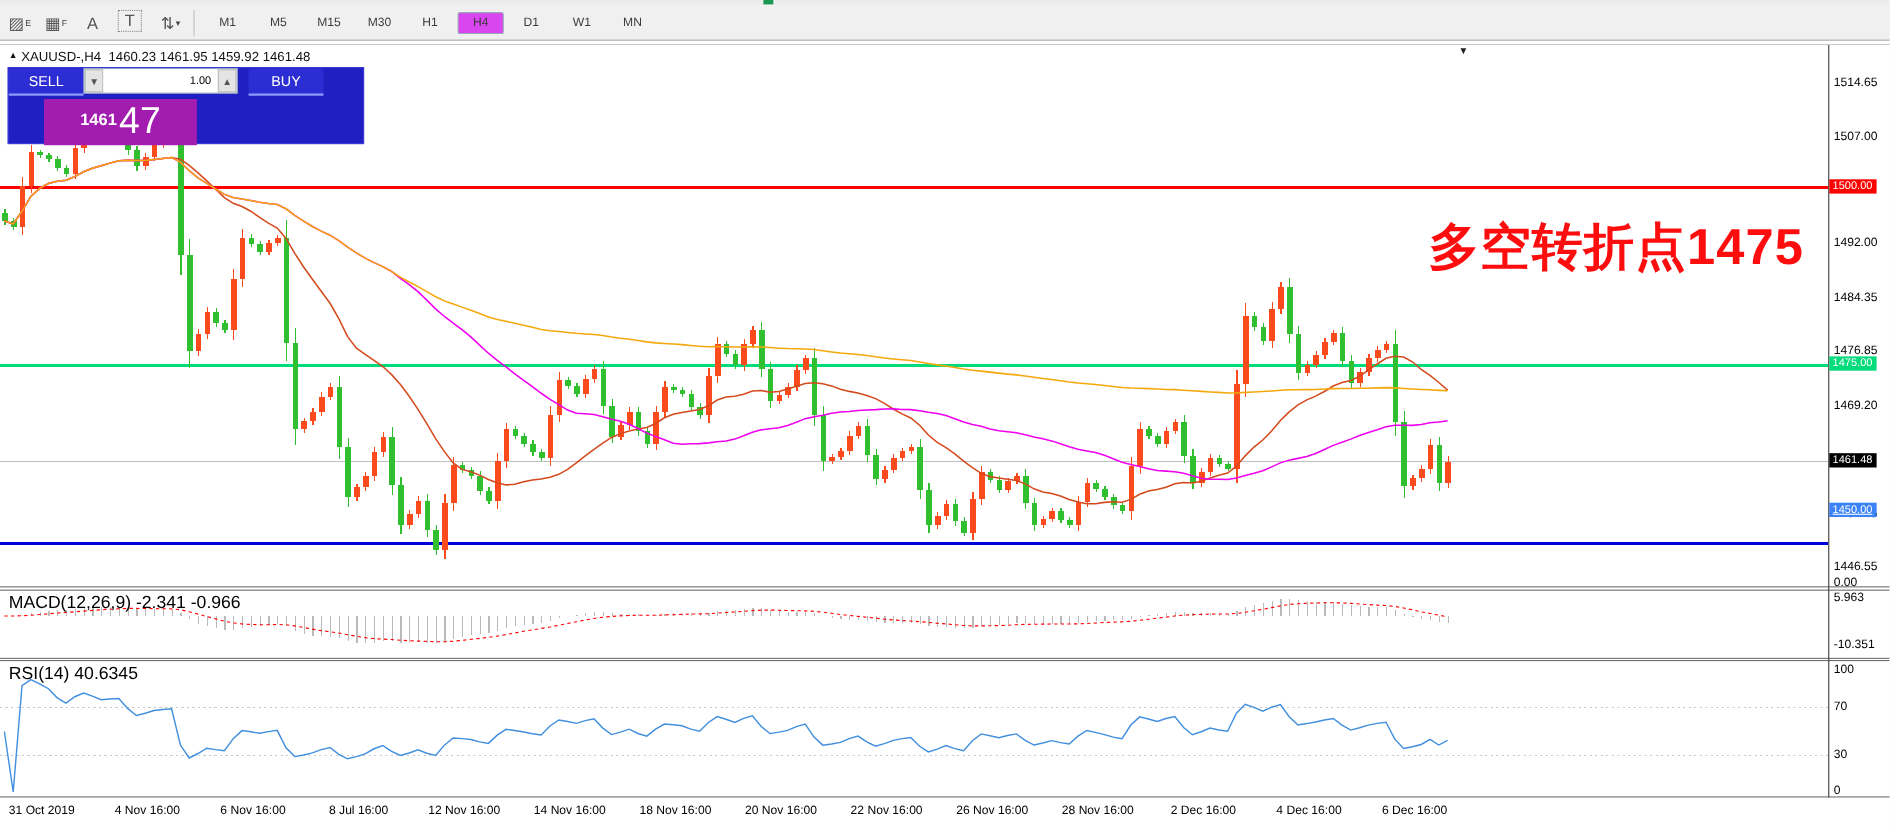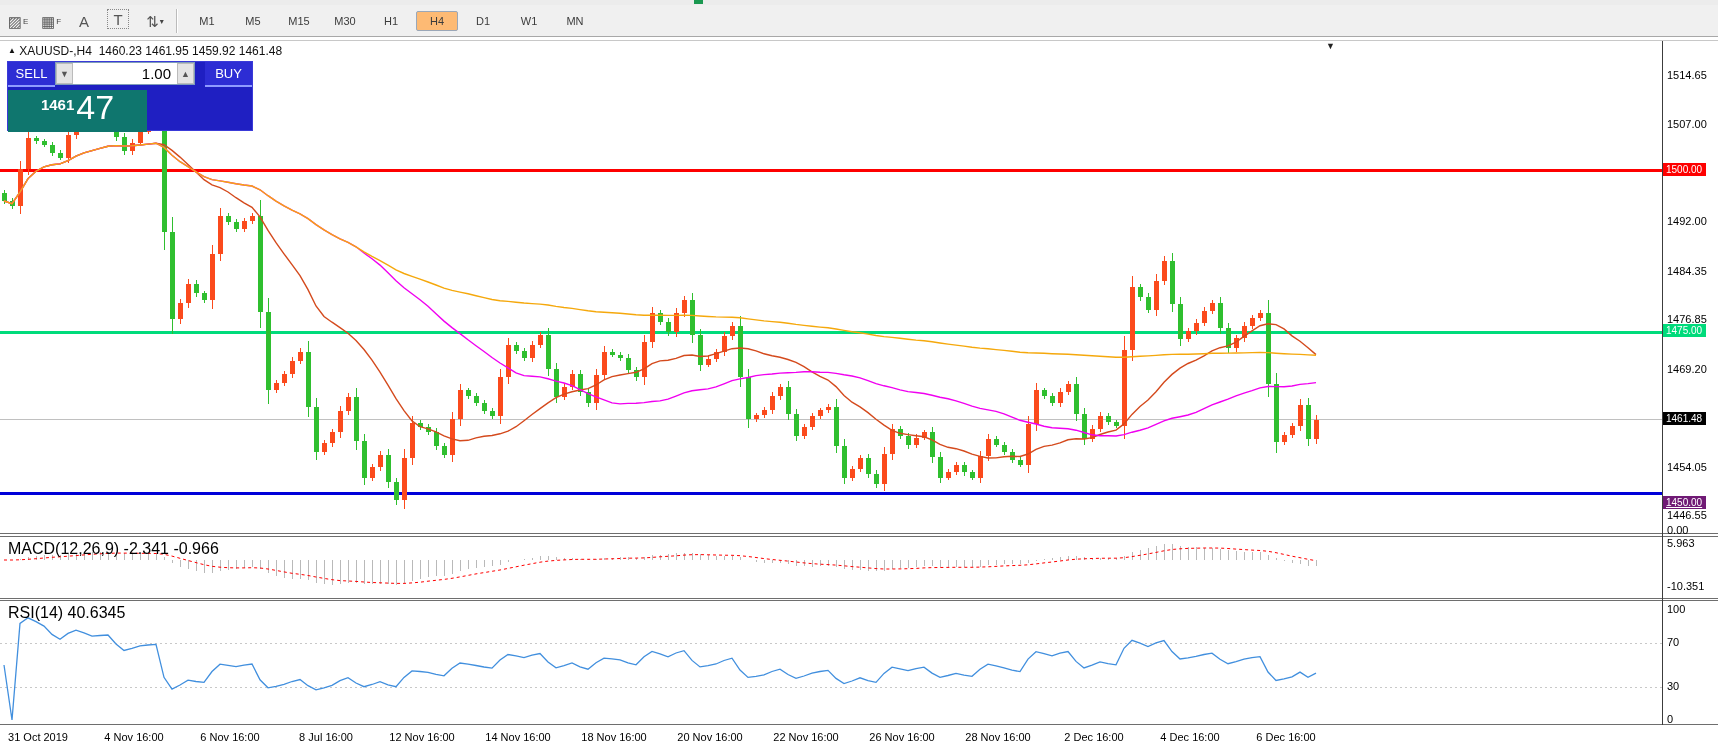--- a/index.html
+++ b/index.html
@@ -13,45 +13,45 @@
   
   #toolbar{position:absolute;left:0;top:5px;width:1718px;height:31px;background:#f0f0f0;
            border-bottom:1px solid #a8a8a8;display:flex;align-items:center;}
   .tb-icon{width:30px;height:24px;margin-left:3px;display:flex;align-items:flex-end;justify-content:center;
            color:#555;font-size:15px;line-height:22px;position:relative;cursor:default;}
   .tb-icon .badge{font-size:8px;color:#444;margin-left:1px;}
   .tb-icon.boxed{border:1px dotted #888;height:18px;width:20px;margin:0 8px;line-height:16px;}
   .tb-sep{width:1px;height:24px;background:#bbb;border-right:1px solid #fff;margin:0 6px;}
   .tf-btn{min-width:30px;padding:3px 5px;text-align:center;font-size:11px;color:#3c3c3c;margin:0 2px;
           border:1px solid transparent;border-radius:2px;}
-  .tf-btn.active{background:#fdba74;border:1px solid #9aa7b8;}
+  .tf-btn.active{background:#d946ef;border:1px solid #9aa7b8;}
   
   #chart-bg{position:absolute;left:0;top:38px;width:1718px;height:715px;background:#fff;}
   .frame-line{position:absolute;left:0;width:1718px;background:#9a9a9a;height:1px;}
   #axis-vline{position:absolute;left:1662px;top:41px;width:1px;height:684px;background:#3c3c3c;}
   #chart-title{position:absolute;left:8px;top:44px;font-size:12px;color:#111;}
   #chart-title .tri{font-size:8px;vertical-align:2px;}
   #shift-marker{position:absolute;left:1326px;top:41px;font-size:9px;color:#222;}
   svg{position:absolute;left:0;shape-rendering:crispEdges;}
   #main-svg{top:42px;}
   #macd-svg{top:537px;}
   #rsi-svg{top:601px;}
   
-  #trade-panel{position:absolute;left:7px;top:61px;width:246px;height:70px;background:#1f1fc2;
+  #trade-panel{position:absolute;left:7px;top:61px;width:324px;height:70px;background:#1f1fc2;
                border:1px solid #3a3ad8;box-sizing:border-box;}
   #tp-top{display:flex;height:25px;}
   .tp-btn{width:68px;background:#2d2dd4;color:#fff;font-size:13px;text-align:center;line-height:23px;
           border-bottom:2px solid #8f9bff;}
   #tp-spin{display:flex;width:140px;height:23px;background:#fff;border:1px solid #7f9db9;box-sizing:border-box;}
   .spin-btn{width:20px;background:#e4e4e4;color:#555;font-size:9px;text-align:center;line-height:21px;border:1px solid #bbb;box-sizing:border-box;}
-  #vol-input{width:96px;border:0;font-size:15px;text-align:right;padding-right:6px;outline:none;color:#000;
+  #vol-input{width:96px;border:0;font-size:10px;text-align:right;padding-right:6px;outline:none;color:#000;
              font-family:"Liberation Sans",sans-serif;}
   #tp-big{display:flex;margin-top:3px;}
-  .tp-price{width:139px;height:40px;background:#0f766e;color:#fff;display:flex;align-items:flex-start;
-            justify-content:center;padding-bottom:2px;}
+  .tp-price{width:139px;height:40px;background:#a21caf;color:#fff;display:flex;align-items:center;
+            justify-content:center;padding-bottom:2px;margin-left:32px;}
   .tp-price:first-child{margin-right:4px;}
   .p-small{font-size:15px;font-weight:bold;line-height:30px;}
   .p-big{font-size:34px;line-height:34px;margin-left:2px;}
   
   .ax-label{position:absolute;left:1667px;font-size:11px;color:#000;white-space:nowrap;}
   .ax-flag{position:absolute;left:1663px;font-size:10px;color:#fff;padding:1px 4px 1px 3px;white-space:nowrap;}
   .ind-label{position:absolute;left:8px;font-size:16px;color:#000;}
   .t-label{position:absolute;top:731px;font-size:11px;color:#000;transform:translateX(-50%);white-space:nowrap;}
   
   #annotation{position:absolute;right:78px;top:194px;font-size:46px;font-weight:bold;
@@ -646,37 +646,38 @@
       <div class="tp-btn" style="margin-left:10px">BUY</div>
     </div>
     <div id="tp-big">
       <div class="tp-price">
         <span class="p-small">1461</span>
         <span class="p-big">47</span>
       </div>
     </div>
   </div>
 
+  <div id="annotation" style="color: rgb(253, 13, 13);">多空转折点1475</div>
 
   <div class="ind-label" style="top:540px">MACD(12,26,9) -2.341 -0.966</div>
   <div class="ind-label" style="top:604px">RSI(14) 40.6345</div>
 
   <div id="price-axis">
       <div class="ax-label" style="top: 69px;">1514.65</div>
       <div class="ax-label" style="top: 118.437px;">1507.00</div>
       <div class="ax-label" style="top: 215.373px;">1492.00</div>
       <div class="ax-label" style="top: 264.811px;">1484.35</div>
       <div class="ax-label" style="top: 313.279px;">1476.85</div>
       <div class="ax-label" style="top: 362.716px;">1469.20</div>
       <div class="ax-label" style="top: 460.621px;">1454.05</div>
       <div class="ax-label" style="top: 509.089px;">1446.55</div>
       <div class="ax-flag" style="top: 162.674px; background: rgb(254, 0, 0);">1500.00</div>
       <div class="ax-flag" style="top: 324.234px; background: rgb(0, 219, 123);">1475.00</div>
       <div class="ax-flag" style="top: 411.606px; background: rgb(0, 0, 0);">1461.48</div>
-      <div class="ax-flag" style="top: 496px; background: #701a75; text-decoration: underline;">1450.00</div>
+      <div class="ax-flag" style="top: 457px; background: #3b82f6; text-decoration: underline;">1450.00</div>
     </div>
   <div id="macd-axis">
       <div class="ax-label" style="top: 537.46px;">5.963</div>
       <div class="ax-label" style="top: 524px;">0.00</div>
       <div class="ax-label" style="top: 579.975px;">-10.351</div>
     </div>
   <div id="rsi-axis">
       <div class="ax-label" style="top: 603px;">100</div>
       <div class="ax-label" style="top: 636px;">70</div>
       <div class="ax-label" style="top: 680px;">30</div>

